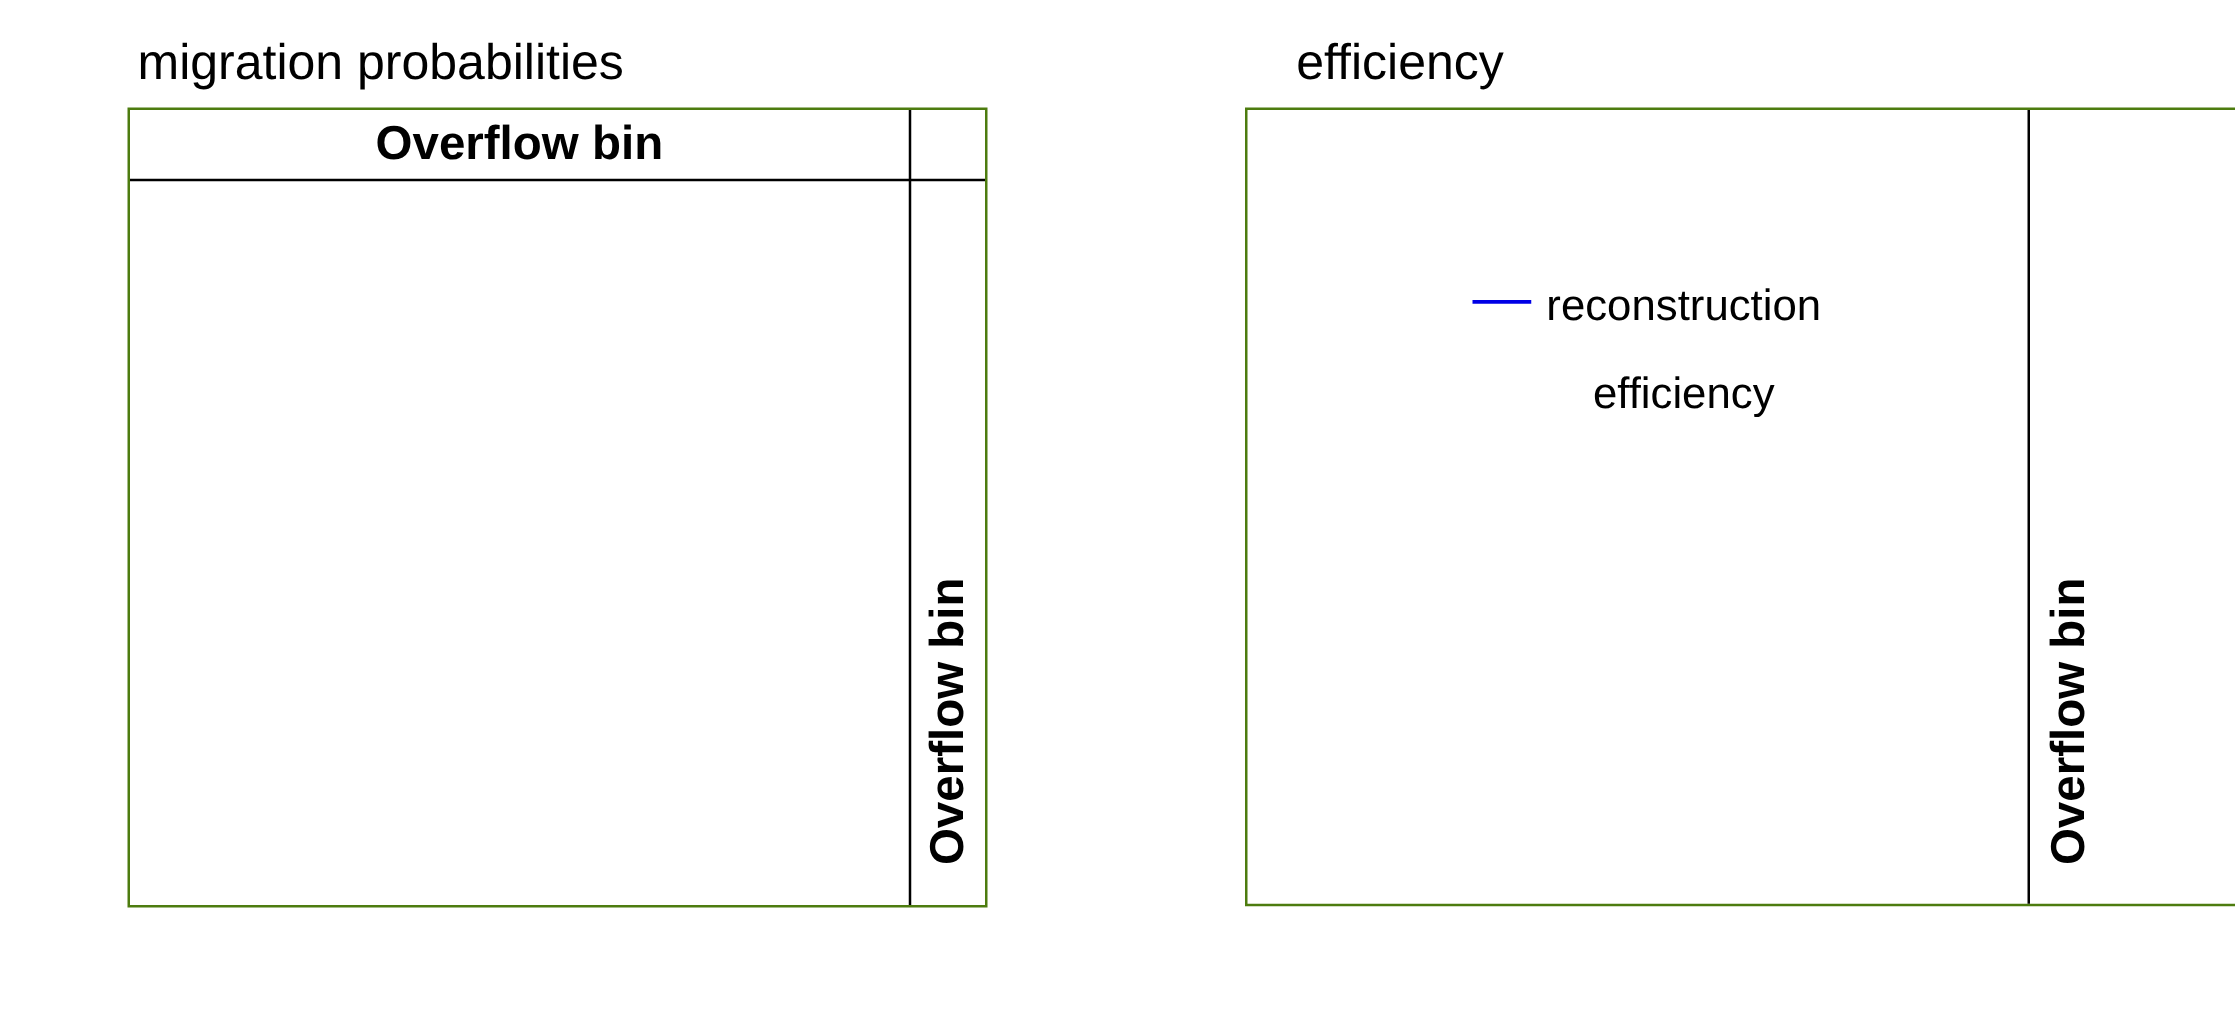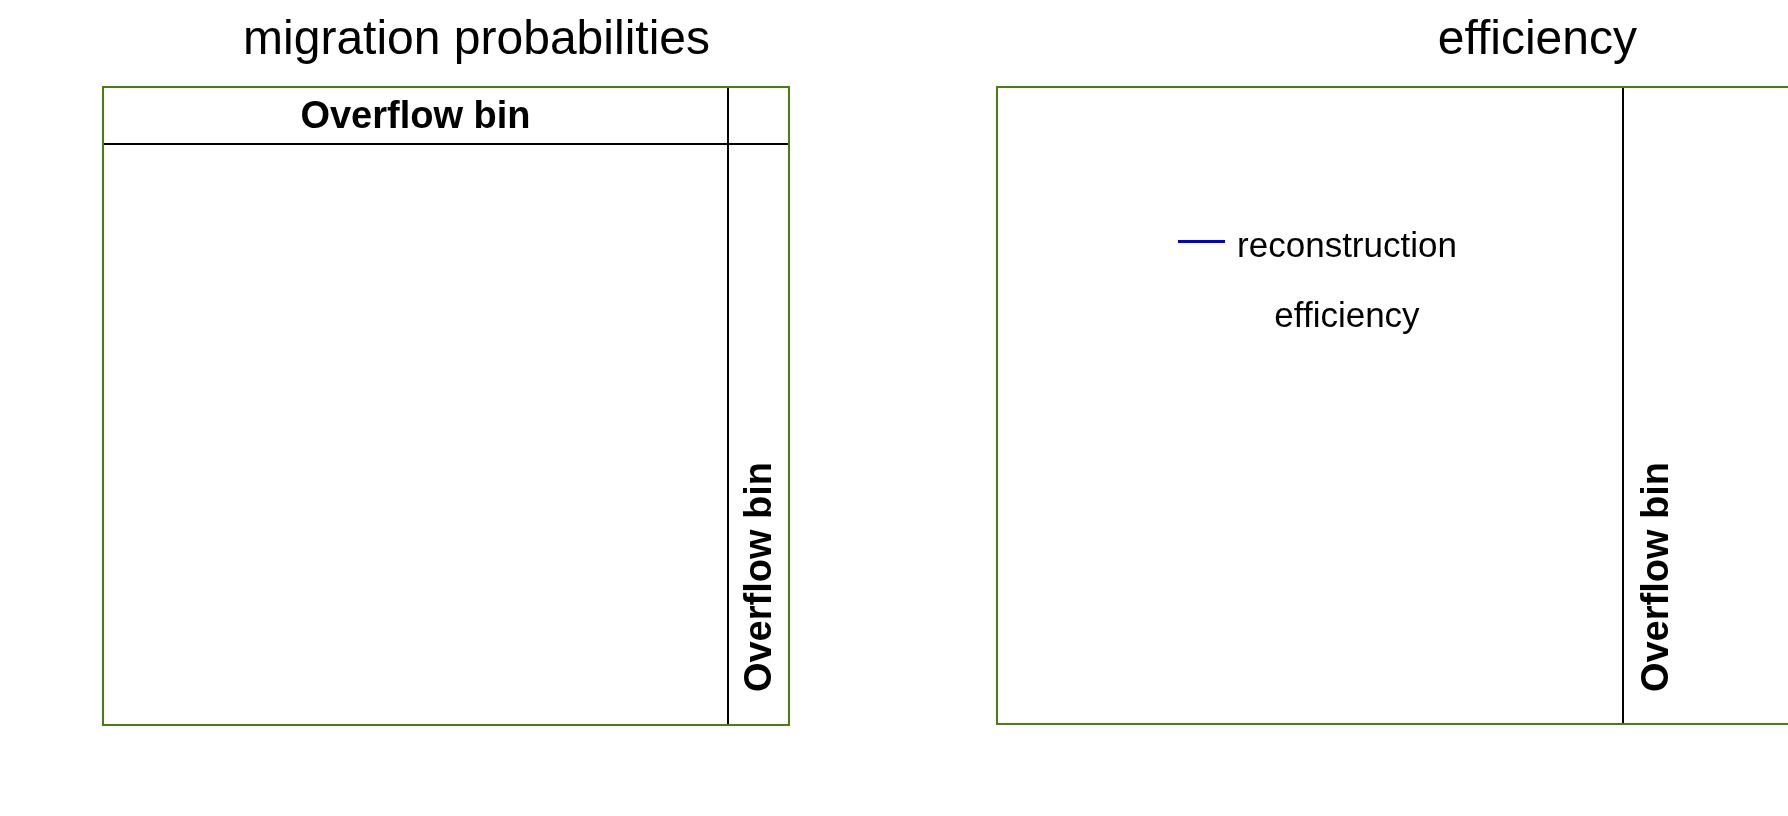--- a/index.html
+++ b/index.html
@@ -10,26 +10,26 @@
   body {
     position: relative;
     width: 1788px;
     height: 816px;
     font-family: "Liberation Sans", sans-serif;
     color: #000000;
     overflow: hidden;
   }
   .panel-title {
     position: absolute;
-    top: 16px;
+    top: 28px;
     width: 600px;
     height: 44px;
     line-height: 44px;
-    font-size: 48px;
-    text-align: right;
+    font-size: 40px;
+    text-align: left;
     white-space: nowrap;
   }
   #left-title  { left: 110px; }   
   #right-title { left: 1037px; }  
 
   .frame {
     position: absolute;
     box-sizing: border-box;
     border: 2px solid #4d7c0f;
     background: #ffffff;

